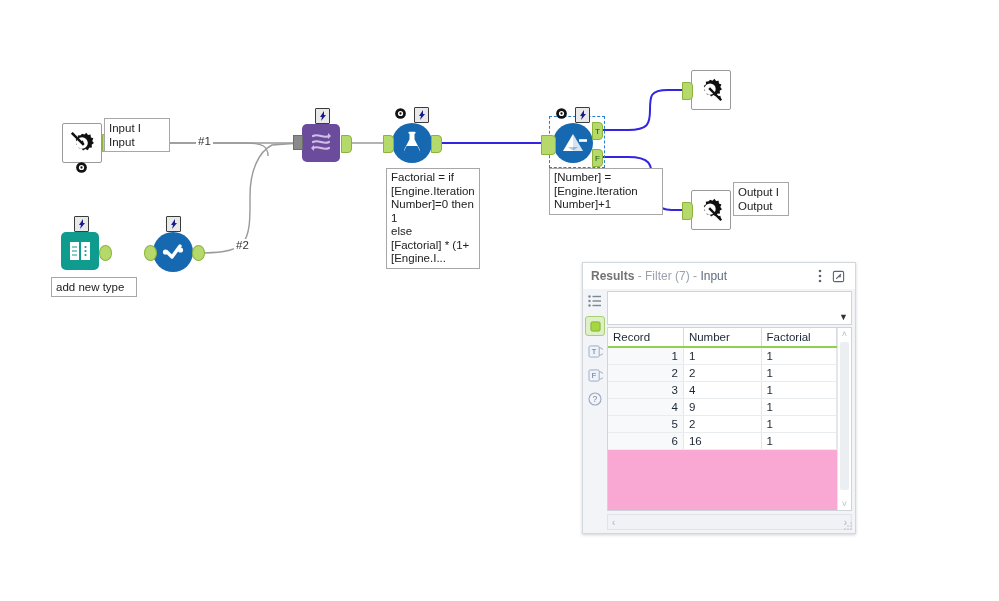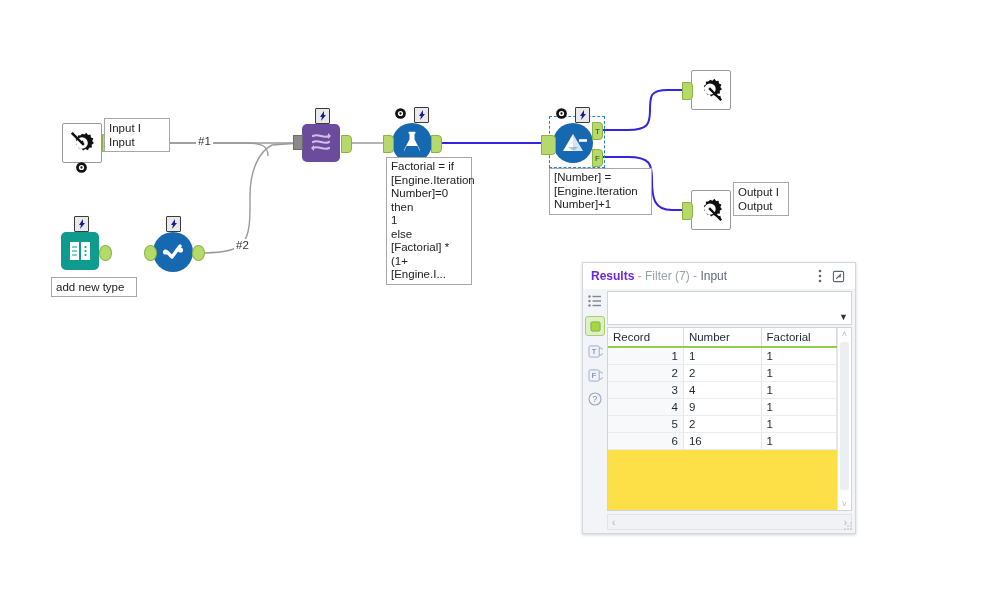--- a/index.html
+++ b/index.html
@@ -36,30 +36,30 @@
   .anno{position:absolute;border:1px solid #a7a7a7;background:#fff;color:#222;
         font-size:11.5px;line-height:14px;padding:2px 4px;box-sizing:border-box;}
   .wirelabel{position:absolute;font-size:11.5px;color:#333;background:#fff;padding:0 2px;}
 
   
   #results{position:absolute;left:582px;top:262px;width:274px;height:272px;
            background:#f2f4f7;border:1px solid #d3d8de;box-sizing:border-box;
            box-shadow:0 1px 3px rgba(0,0,0,.18);}
   #resHeader{height:26px;background:#ffffff;display:flex;align-items:center;padding:0 8px;box-sizing:border-box;}
   #resTitleWrap{flex:1;font-size:12px;color:#9aa2ad;white-space:nowrap;overflow:hidden;}
-  #resTitleWrap b{color:#6d28d9;font-weight:bold;}
+  #resTitleWrap b{color:#737373;font-weight:bold;}
   .hdr-ico{width:18px;height:18px;display:flex;align-items:center;justify-content:center;color:#5a6573;cursor:pointer;}
   #resBody{position:absolute;left:0;top:26px;right:0;bottom:0;display:flex;}
   #resRail{width:24px;background:#f2f4f7;padding-top:3px;box-sizing:border-box;
            display:flex;flex-direction:column;align-items:center;gap:6px;}
   .rail-ico{width:18px;height:18px;display:flex;align-items:center;justify-content:center;cursor:pointer;}
   #resMain{flex:1;position:relative;background:#f2f4f7;padding:2px 3px 0 0;box-sizing:border-box;}
   #msgPane{height:34px;background:#fff;border:1px solid #cfd4da;box-sizing:border-box;position:relative;}
   #msgPane .caret{position:absolute;right:3px;bottom:2px;color:#333;font-size:9px;line-height:9px;}
-  #gridWrap{position:absolute;left:0;right:3px;top:38px;bottom:22px;background:#fde047;border:1px solid #cfd4da;
+  #gridWrap{position:absolute;left:0;right:3px;top:38px;bottom:22px;background:#f9a8d4;border:1px solid #cfd4da;
             box-sizing:border-box;display:flex;}
   #grid{flex:1;overflow:hidden;}
   table.res{border-collapse:collapse;width:100%;font-size:11.5px;color:#1c2733;table-layout:fixed;}
   table.res th{font-weight:normal;text-align:left;padding:3px 5px;border-right:1px solid #d7dbe0;
                border-bottom:2px solid #8dd14f;background:#fff;color:#1c2733;}
   table.res td{padding:2px 5px;border-right:1px solid #e3e7ea;border-bottom:1px solid #e9edf0;background:#fff;}
   table.res tr td:first-child{text-align:right;background:#f7f9fb;color:#1c2733;}
   #vscroll{width:13px;background:#fff;border-left:1px solid #e3e7ea;position:relative;}
   #vscroll .arw{position:absolute;left:0;right:0;height:12px;display:flex;align-items:center;justify-content:center;
                 color:#b4bcc4;font-size:9px;}
@@ -196,21 +196,21 @@
         </svg>
     </div>
     <svg class="gearbadge" style="left:2px;top:-16px;" viewBox="0 0 16 16">
       <circle cx="8" cy="8" r="6.6" fill="#111"></circle>
         <circle cx="8" cy="8" r="3.2" fill="#fff"></circle>
         <circle cx="8" cy="8" r="1.4" fill="#111"></circle>
     </svg>
     <div class="anchor in" style="left:-9px;top:12px;"></div>
     <div class="anchor out" style="left:39px;top:12px;"></div>
   </div>
-  <div class="anno" style="left:386px;top:157px;width:86px;line-height:13.5px;white-space:pre-line;">Factorial = if
+  <div class="anno" style="left:386px;top:168px;width:94px;line-height:13.5px;white-space:pre-line;">Factorial = if
 [Engine.Iteration
 Number]=0 then
 1
 else
 [Factorial] * (1+
 [Engine.I...</div>
 
   <div class="tool" style="left:553px;top:120px;">
     <div style="position:absolute;left:-4px;top:-4px;width:56px;height:52px;border:1px dashed #2a7fd4;box-sizing:border-box;"></div>
     <div class="circle" style="margin-top:3px;">
@@ -233,21 +233,21 @@
         <circle cx="8" cy="8" r="1.4" fill="#111"></circle>
     </svg>
     <div class="anchor in" style="left:-12px;top:15px;width:13px;height:18px;"></div>
     <div class="anchor out" style="left:39px;top:2px;display:flex;align-items:center;justify-content:center;font-size:8px;color:#1f4d0b;">
       <span>T</span>
     </div>
     <div class="anchor out" style="left:39px;top:29px;display:flex;align-items:center;justify-content:center;font-size:8px;color:#1f4d0b;">
       <span>F</span>
     </div>
   </div>
-  <div class="anno" style="left:549px;top:168px;width:103px;line-height:13.5px;white-space:pre-line;">[Number] =
+  <div class="anno" style="left:549px;top:168px;width:114px;line-height:13.5px;white-space:pre-line;">[Number] =
 [Engine.Iteration
 Number]+1</div>
 
   <div class="tool" style="left:691px;top:70px;">
     <div class="toolbox">
       <svg width="30" height="30" viewBox="0 0 32 32">
         <g fill="#101010">
           <path d="M15 5 l2.6 1.0 2.0-1.9 1.8 2.4 2.7-.5 .4 3.0 2.6 1.0-1.2 2.8 1.8 2.3-2.4 1.8 .3 2.8-3.0 .3-1.3 2.6-2.7-1.3-2.5 1.6-1.7-2.4-2.8 .2-.4-3.0-2.6-1.1 1.3-2.7-1.7-2.3 2.5-1.7-.2-2.8 3.0-.4z"></path>
           <circle cx="15" cy="15" r="6.0" fill="#fff"></circle>
         </g>

